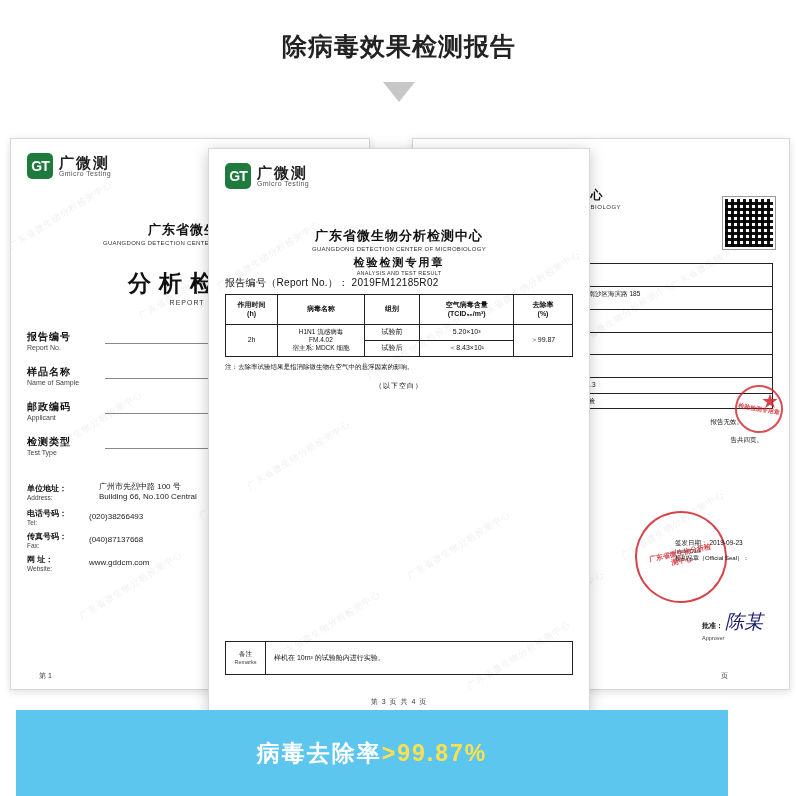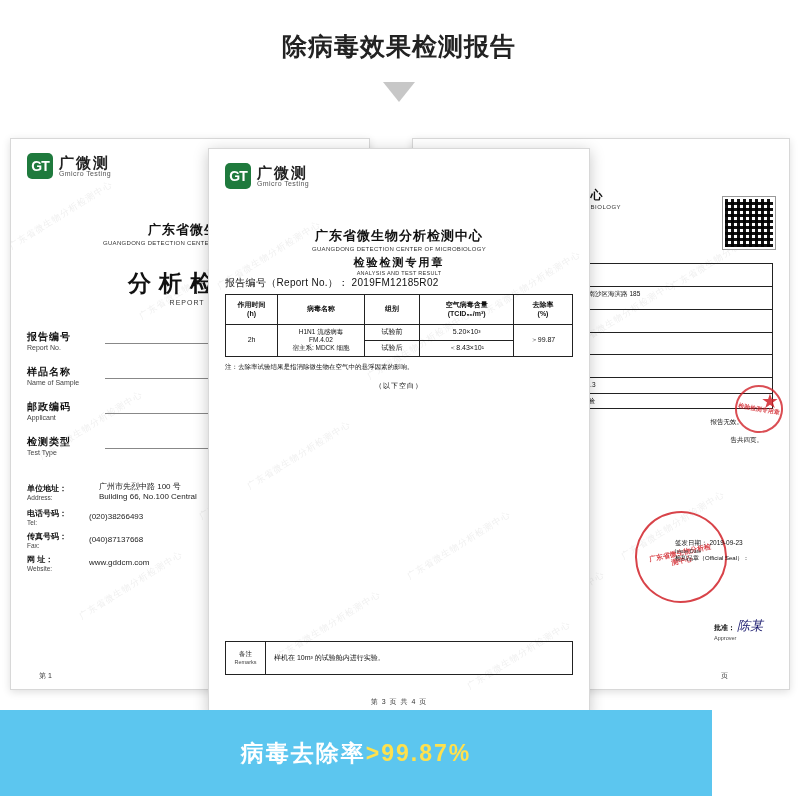--- a/index.html
+++ b/index.html
@@ -353,21 +353,21 @@
     position: absolute;
     right: 26px; bottom: 48px;
     text-align: left;
     font-size: 7px;
     color: #111111;
   }
   .sign-cn { font-weight: bold; }
   .sign-en { font-size: 5.5px; color: #444444; }
   .handwriting {
     font-family: "Liberation Serif", serif;
-    font-size: 13px;
+    font-size: 19px;
     color: #1a1a6e;
     font-style: italic;
   }
 
   
   .stamp {
     position: absolute;
     border: 2px solid #d2232a;
     color: #d2232a;
     border-radius: 50%;
@@ -418,21 +418,21 @@
     text-align: center;
     opacity: 0.8;
     transform: rotate(10deg);
     line-height: 1.1;
     font-weight: bold;
   }
 
   
   .footer-band {
     position: absolute;
-    left: 0; bottom: 0;
+    left: 16px; bottom: 0;
     width: 712px; height: 86px;
     background: #5cc6ef;
     display: flex;
     align-items: center;
     justify-content: center;
   }
   .footer-text {
     font-size: 23px;
     font-weight: bold;
     color: #ffffff;

